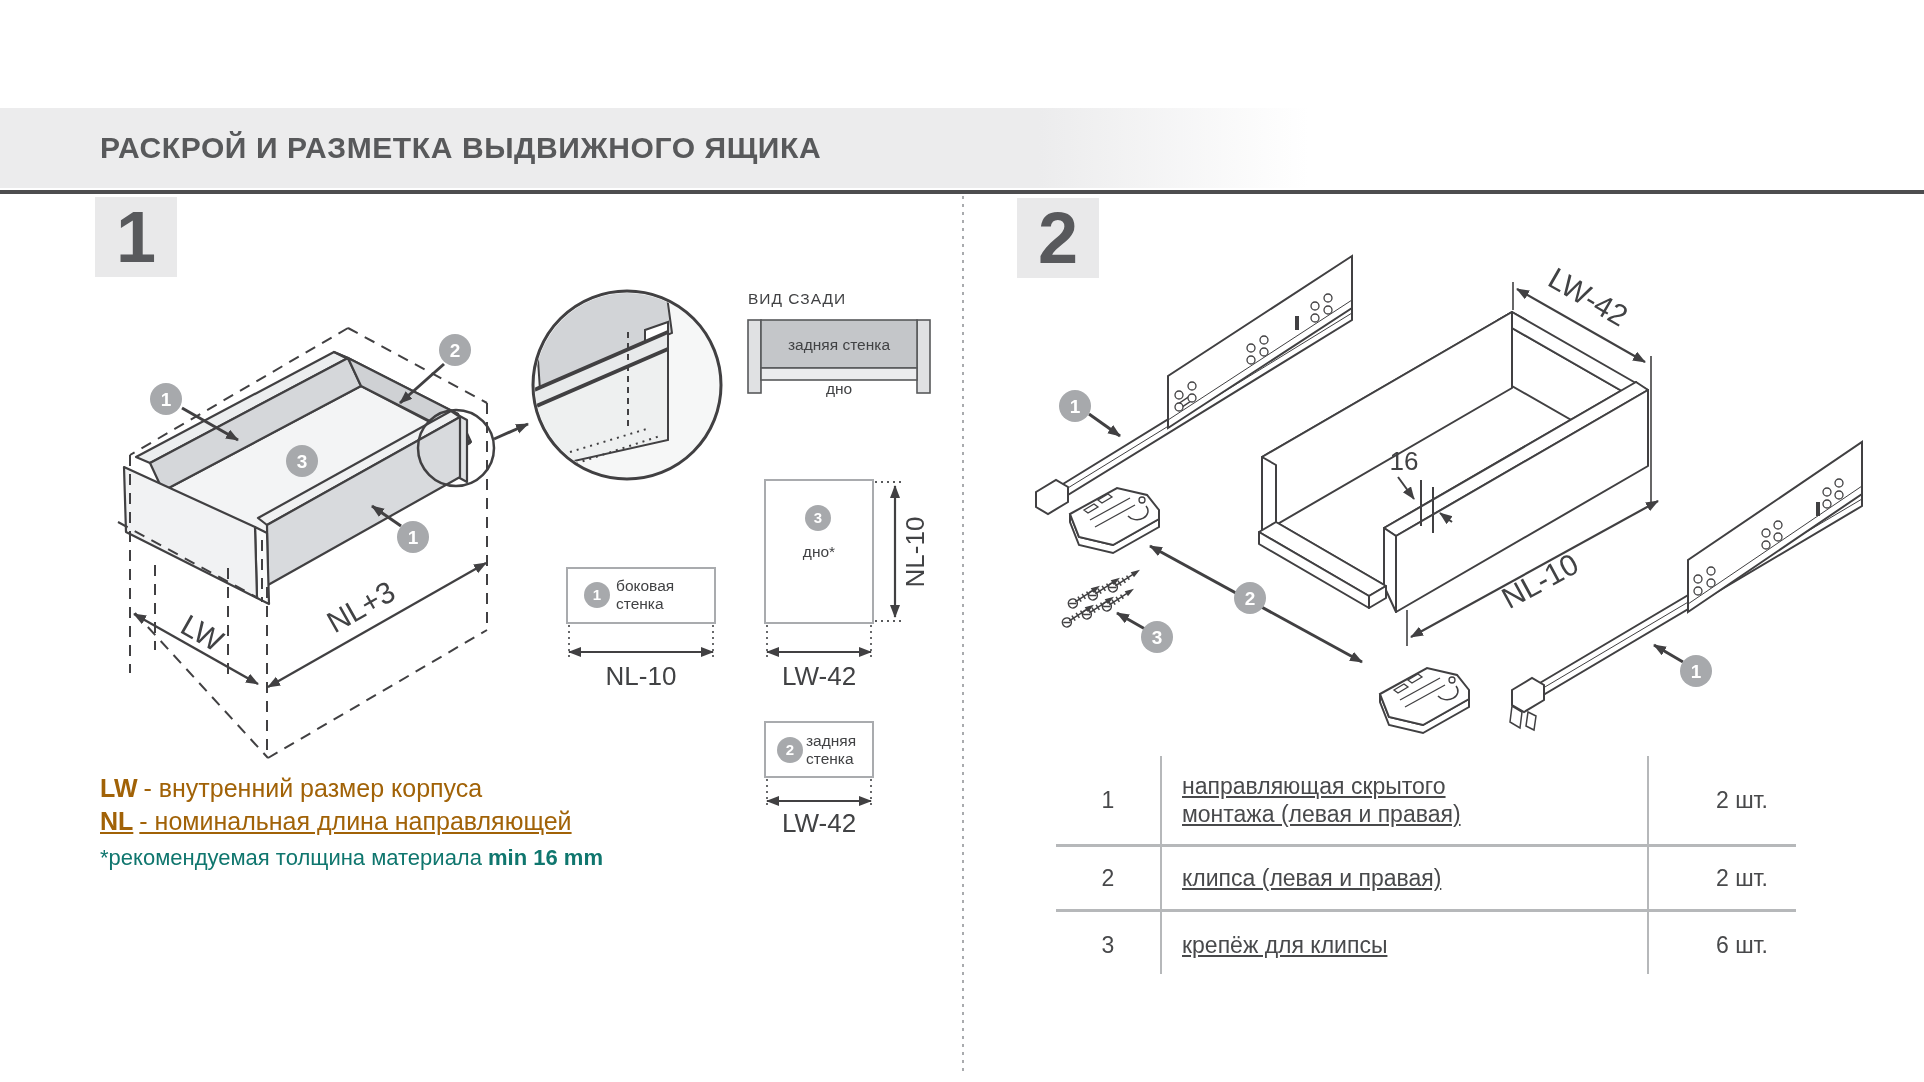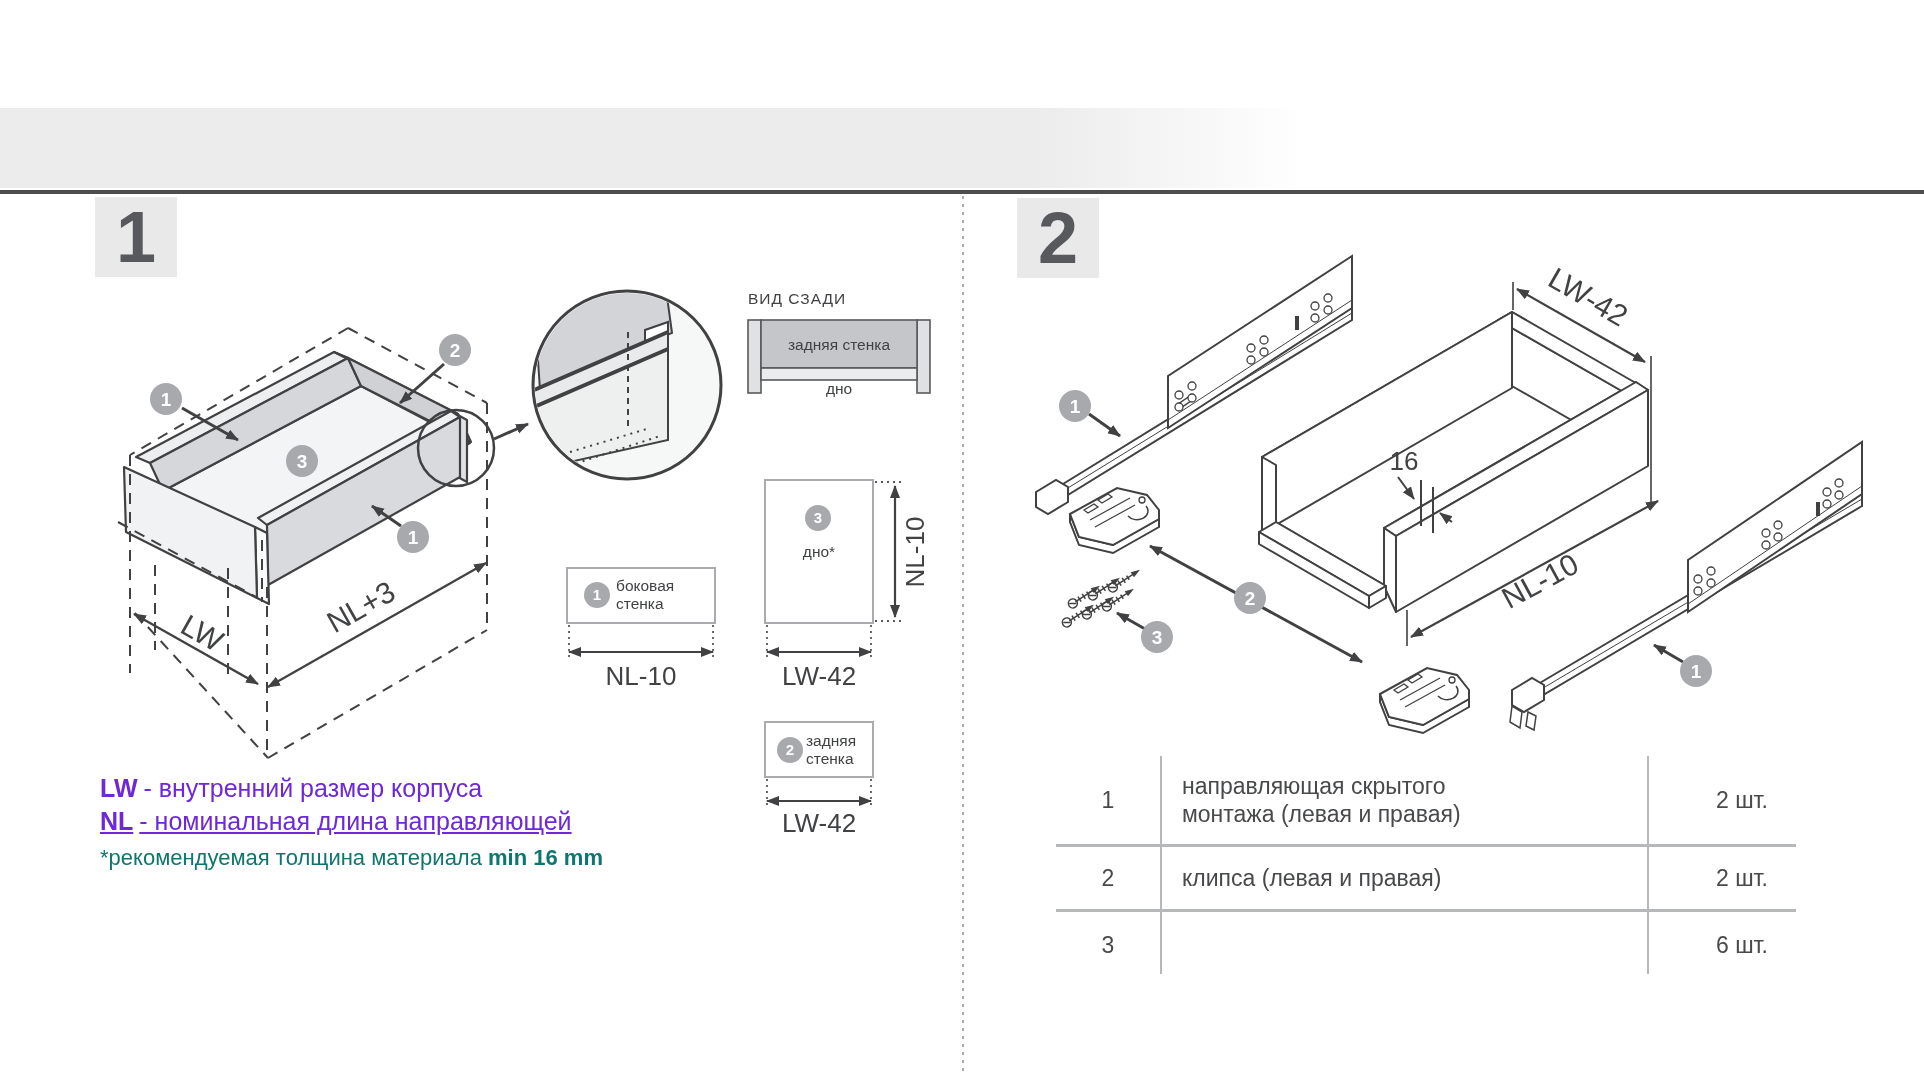--- a/index.html
+++ b/index.html
@@ -10,49 +10,50 @@
         background:linear-gradient(90deg,#ececed 0%,#ececed 54%,rgba(236,236,237,0) 68%);}
   #title{position:absolute;left:100px;top:108px;height:80px;display:flex;align-items:center;
          font-size:30px;font-weight:bold;letter-spacing:.6px;color:#58595b;}
   #rule{position:absolute;left:0;top:190px;width:100%;height:4px;background:#4d4d4f;}
   #divider{position:absolute;left:962px;top:196px;width:2px;height:880px;
            background:repeating-linear-gradient(180deg,#a9abae 0 3px,transparent 3px 8px);}
   .secnum{position:absolute;width:82px;height:80px;background:#e9e9ea;color:#58595c;
           font-size:72px;font-weight:bold;display:flex;align-items:center;justify-content:center;}
   #sec1{left:95px;top:197px;} #sec2{left:1017px;top:198px;}
   
-  .legend-line{position:absolute;left:100px;font-size:25px;color:#6d28d9;white-space:nowrap;}
+  .legend-line{position:absolute;left:100px;font-size:25px;color:#a16207;white-space:nowrap;}
   .legend-line b{font-weight:bold;margin-right:6px;}
   #legend1{top:774px;} #legend2{top:807px;text-decoration:underline;}
   #note{position:absolute;left:100px;top:845px;font-size:22px;color:#0f766e;white-space:nowrap;}
   #note b{font-weight:bold;}
   
   #ptable{position:absolute;left:1056px;top:756px;width:740px;height:222px;font-size:23px;color:#48494b;}
   .trow{position:relative;display:flex;align-items:center;}
   .trow.sep{border-bottom:3px solid #b6b8ba;}
   #trow1{height:88px;} #trow2{height:62px;} #trow3{height:66px;}
   .cnum{width:104px;text-align:center;flex:none;}
-  .cdesc{width:352px;margin-left:22px;line-height:28px;flex:none;}
+  .cdesc{width:352px;margin-left:22px;line-height:28px;flex:none;text-decoration:underline;}
   .cqty{margin-left:auto;margin-right:28px;white-space:nowrap;}
   .vline{position:absolute;top:2px;width:2px;height:218px;background:#b6b8ba;}
   #vl1{left:1160px;} #vl2{left:1647px;}
   svg{position:absolute;left:0;top:0;}
   svg text{font-family:"Liberation Sans",sans-serif;}
   .dimtxt{font-size:30px;fill:#414244;}
   .dimtxt2{font-size:26px;fill:#414244;}
   .boxtxt{font-size:15.5px;fill:#414244;}
   .mknum{font-size:19px;font-weight:bold;fill:#ffffff;}
   .mknum-s{font-size:15px;font-weight:bold;fill:#ffffff;}
 </style>
 </head>
 <body>
 
 <div id="page">
 
   <div id="band"></div>
+  <div id="title">РАСКРОЙ И РАЗМЕТКА ВЫДВИЖНОГО ЯЩИКА</div>
   <div id="rule"></div>
   <div id="divider"></div>
 
   <div id="sec1" class="secnum">1</div>
   <div id="sec2" class="secnum">2</div>
 
   <svg width="1924" height="1082" viewBox="0 0 1924 1082">
     <defs>
       <marker id="mE" markerWidth="15" markerHeight="12" refX="12" refY="5" orient="auto" markerUnits="userSpaceOnUse">
         <path d="M0,0 L13,5 L0,10 Z" fill="#414042"></path>
@@ -404,19 +405,20 @@
       <div class="cdesc">направляющая скрытого монтажа (левая и правая)</div>
       <div class="cqty">2 шт.</div>
     </div>
     <div id="trow2" class="trow sep">
       <div class="cnum">2</div>
       <div class="cdesc">клипса (левая и правая)</div>
       <div class="cqty">2 шт.</div>
     </div>
     <div id="trow3" class="trow">
       <div class="cnum">3</div>
+      <div class="cdesc">крепёж для клипсы</div>
       <div class="cqty">6 шт.</div>
     </div>
   </div>
   <div class="vline" id="vl1" style="top:756px;"></div>
   <div class="vline" id="vl2" style="top:756px;"></div>
 
 </div>
 
 </body></html>

